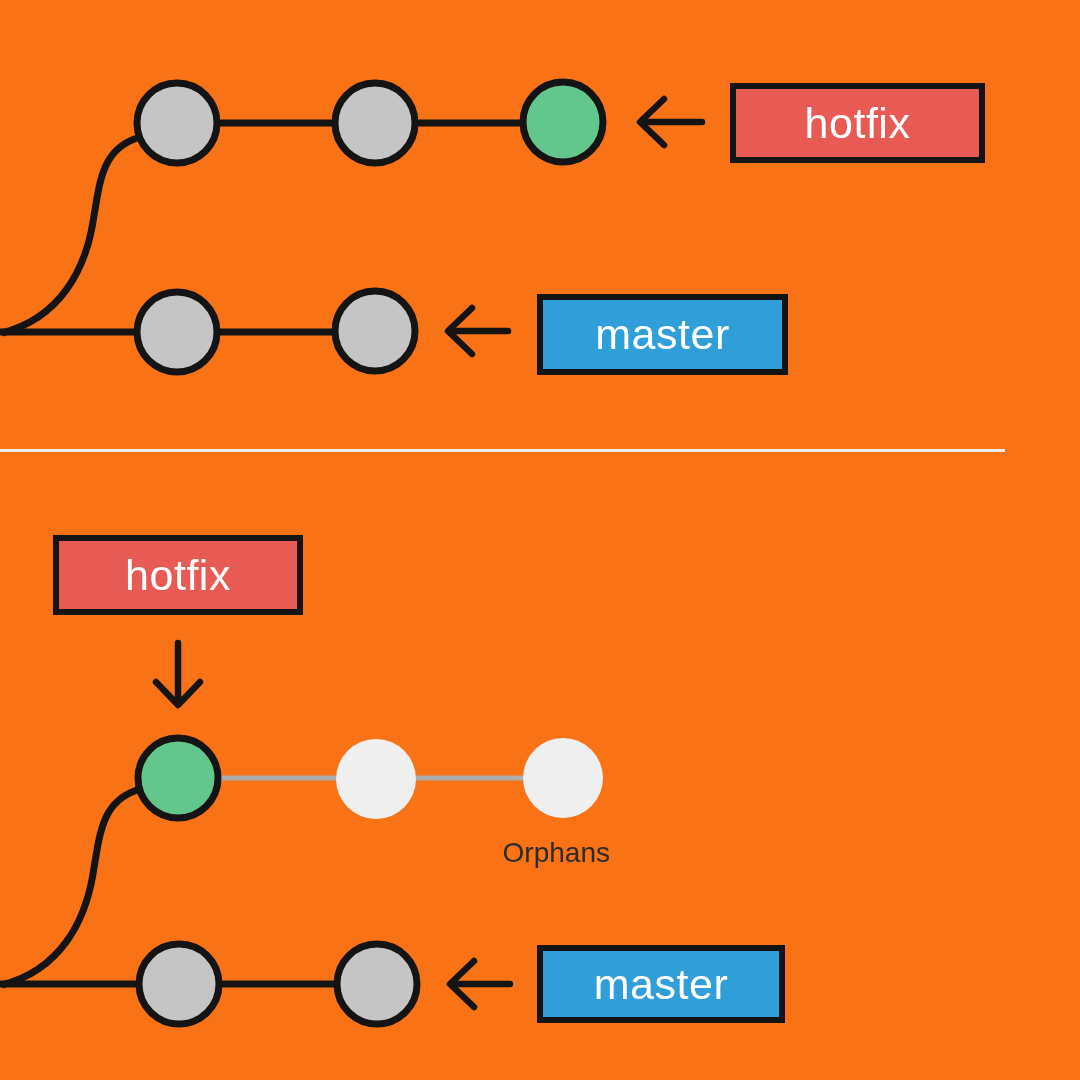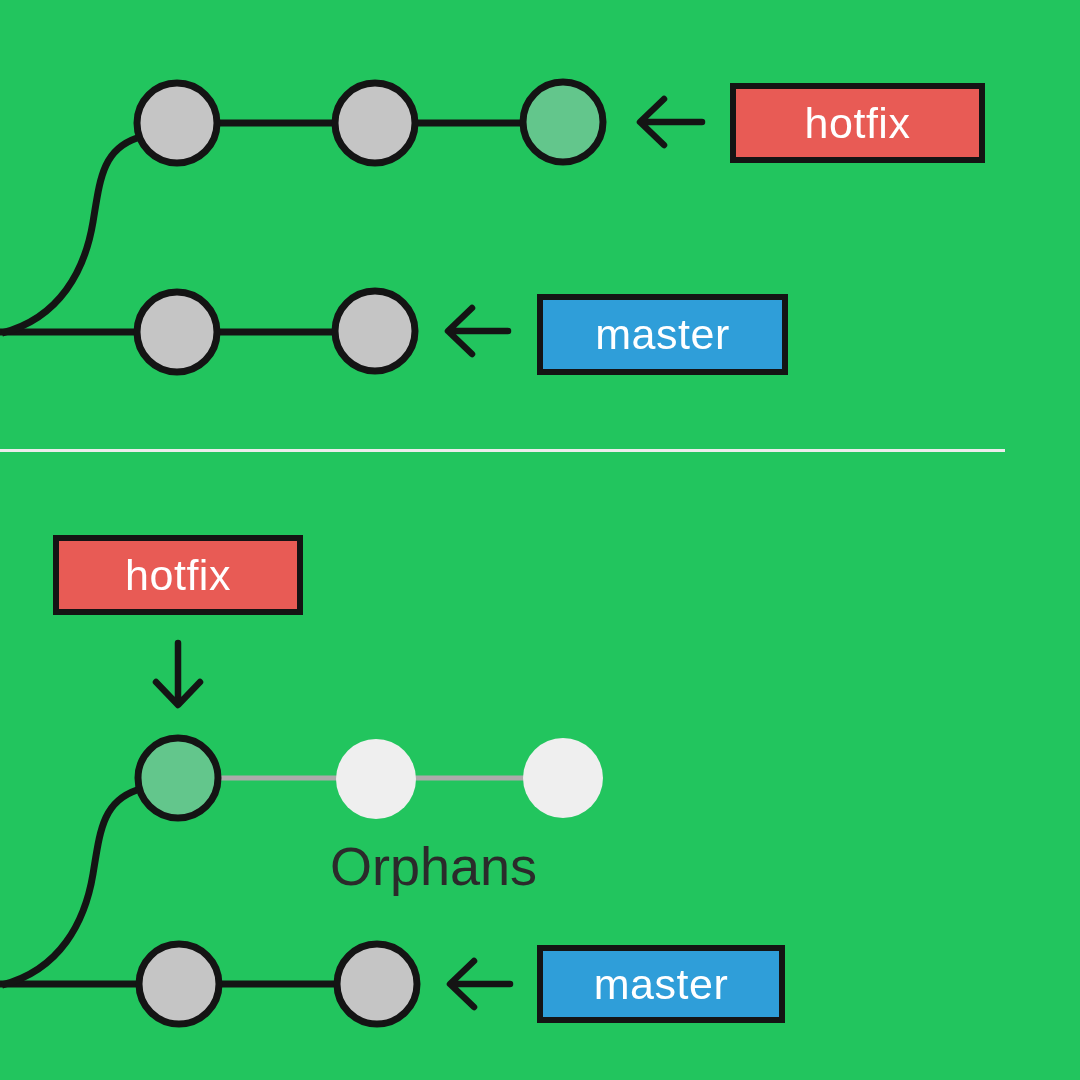--- a/index.html
+++ b/index.html
@@ -5,21 +5,21 @@
   html, body {
     margin: 0;
     padding: 0;
     background: #ffffff;
     font-family: "Liberation Sans", sans-serif;
   }
   .stage {
     position: relative;
     width: 1080px;
     height: 1080px;
-    background: #22c55e;
+    background: #f97316;
     overflow: hidden;
   }
   svg.diagram {
     position: absolute;
     left: 0;
     top: 0;
   }
   .label-box {
     position: absolute;
     box-sizing: border-box;
@@ -34,22 +34,22 @@
   }
   .box-top-hotfix    { left: 730px; top:  83px; width: 255px; height: 80px; }
   .box-top-master    { left: 537px; top: 294px; width: 251px; height: 81px; }
   .box-bottom-hotfix { left:  53px; top: 535px; width: 250px; height: 80px; }
   .box-bottom-master { left: 537px; top: 945px; width: 248px; height: 78px; }
   .orphans-caption {
     position: absolute;
     left: 330px;
     top: 839px;
     width: 280px;
-    text-align: left;
-    font-size: 54px;
+    text-align: right;
+    font-size: 28px;
     color: #2b2b2b;
     line-height: 1;
   }
   .divider {
     position: absolute;
     left: 0;
     top: 449px;
     width: 1005px;
     height: 3px;
   }

